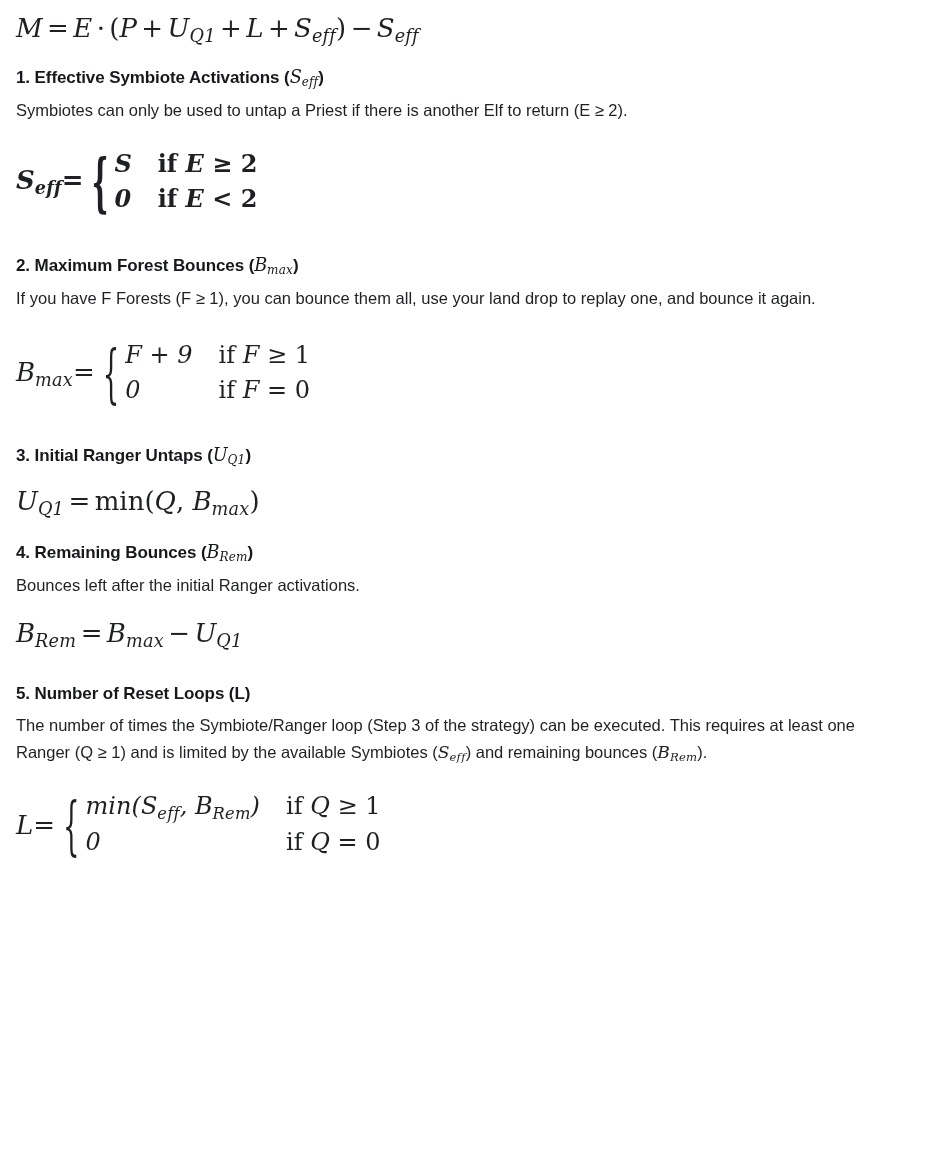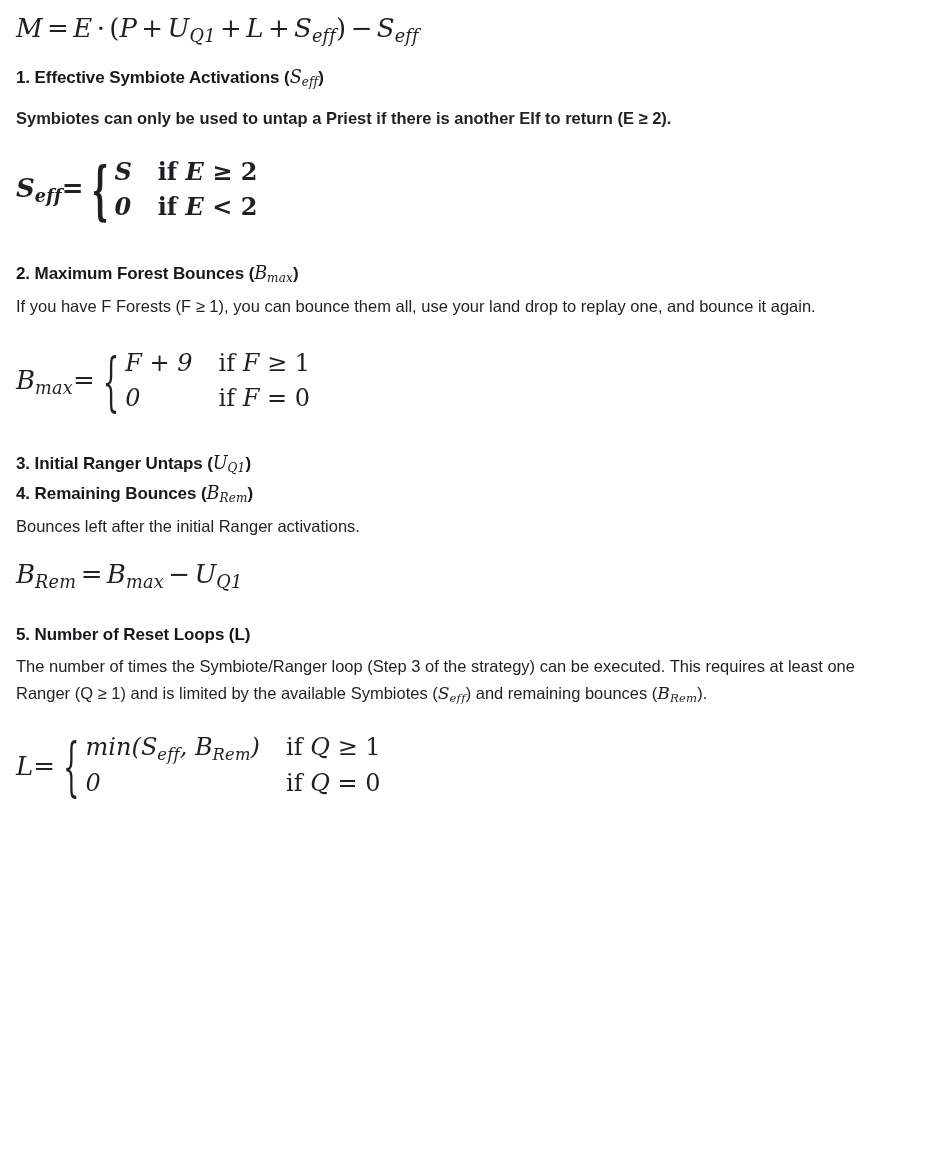--- a/index.html
+++ b/index.html
@@ -127,21 +127,21 @@
       <span>M</span><span class="op">=</span><span>E</span><span class="op">·</span><span class="up">(</span><span>P</span><span class="op">+</span><span>U</span><sub class="msub">Q1</sub><span class="op">+</span><span>L</span><span class="op">+</span><span>S</span><sub class="msub">eff</sub><span class="up">)</span><span class="op">−</span><span>S</span><sub class="msub">eff</sub>
     </div>
   </div>
 
 
   <h3 class="section-head">
     <span>1.</span>
     <span>Effective Symbiote Activations</span>
     <span>(<span class="imath"><span>S</span><sub class="msub">eff</sub></span>)</span>
   </h3>
-  <p class="prose" style="margin-top:14px;font-weight:bold;">Symbiotes can only be used to untap a Priest if there is another Elf to return (E ≥ 2).</p>
+  <p class="prose" style="margin-top:6px;">Symbiotes can only be used to untap a Priest if there is another Elf to return (E ≥ 2).</p>
 
   <div class="eq-block" style="padding-top:22px;padding-bottom:22px;font-weight:bold;">
     <span class="cases">
       <span class="cases-lhs"><span>S</span><sub class="msub">eff</sub><span class="op">=</span></span>
       <span class="brace">{</span>
       <span class="cases-rows">
         <span class="val">S</span>
         <span class="cond"><span>if</span>&nbsp;<em>E</em>&nbsp;<span>≥</span>&nbsp;<span>2</span></span>
         <span class="val">0</span>
         <span class="cond"><span>if</span>&nbsp;<em>E</em>&nbsp;<span>&lt;</span>&nbsp;<span>2</span></span>
@@ -168,20 +168,23 @@
       </span>
     </span>
   </div>
 
   <h3 class="section-head" style="margin-top:12px;">
     <span>3.</span>
     <span>Initial Ranger Untaps</span>
     <span>(<span class="imath"><span>U</span><sub class="msub">Q1</sub></span>)</span>
   </h3>
 
+  <div class="eq-block" style="padding-top:16px;padding-bottom:16px;">
+    <div class="display-eq math"><span>U</span><sub class="msub">Q1</sub><span class="op">=</span><span class="up">min</span><span class="up">(</span><span>Q</span><span class="up">,&nbsp;</span><span>B</span><sub class="msub">max</sub><span class="up">)</span></div>
+  </div>
 
   <h3 class="section-head" style="margin-top:4px;">
     <span>4.</span>
     <span>Remaining Bounces</span>
     <span>(<span class="imath"><span>B</span><sub class="msub">Rem</sub></span>)</span>
   </h3>
   <p class="prose" style="margin-top:6px;">Bounces left after the initial Ranger activations.</p>
 
   <div class="eq-block" style="padding-top:18px;padding-bottom:16px;">
     <div class="display-eq math"><span>B</span><sub class="msub">Rem</sub><span class="op">=</span><span>B</span><sub class="msub">max</sub><span class="op">−</span><span>U</span><sub class="msub">Q1</sub></div>

